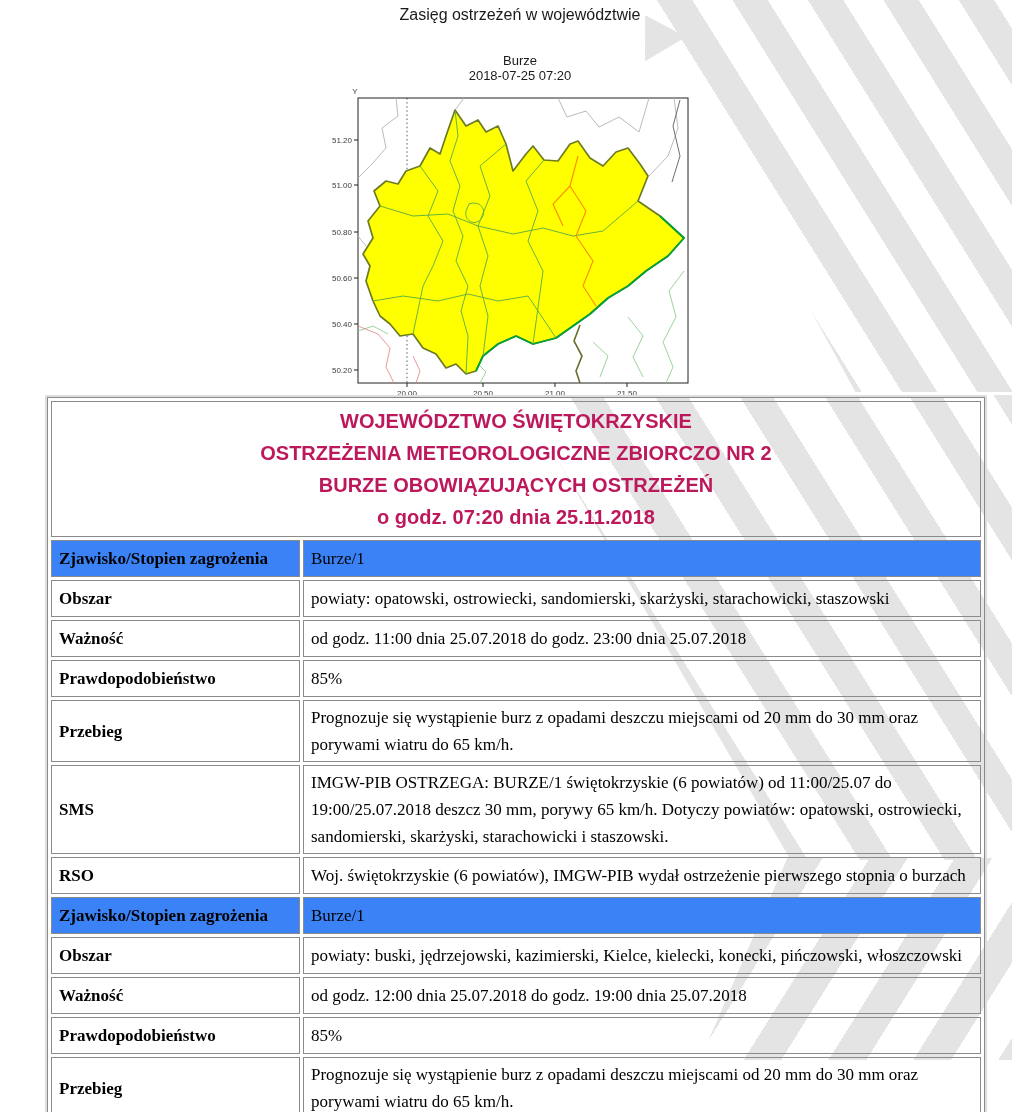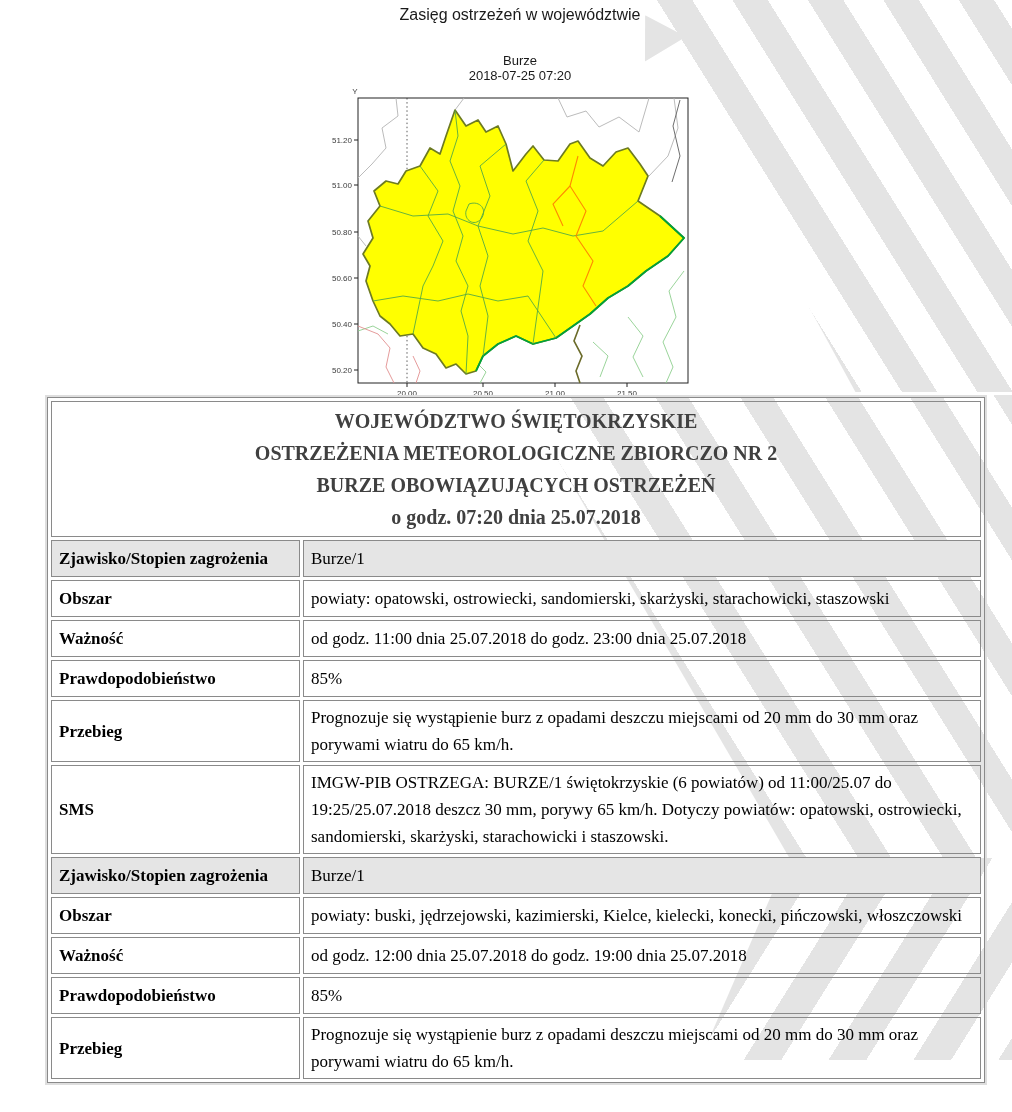--- a/index.html
+++ b/index.html
@@ -50,27 +50,27 @@
     position:absolute;left:47px;top:397px;width:938px;z-index:1;
     border-collapse:separate;border-spacing:3px;background:transparent;
     border:1px solid #8a8a8a;box-shadow:0 0 0 2px #dedede;
   }
   table.warn td{
     border:1px solid #8a8a8a;background:transparent;
     font-family:"Liberation Serif",serif;font-size:17px;line-height:27px;
     color:#000;padding:3px 7px;vertical-align:middle;height:29px;
   }
   td.lbl{width:233px;font-weight:bold;}
-  tr.hl td{background:#e5e5e5;}
+  tr.hl td{background:#3b82f6;}
   td.head{
     text-align:center;padding:9px 4px 12px 4px;height:auto;
   }
   .title-line{
-    font-family:Liberation Serif, serif;font-weight:bold;
-    font-size:20px;line-height:32px;color:#404040;
+    font-family:Liberation Sans, sans-serif;font-weight:bold;
+    font-size:20px;line-height:32px;color:#be185d;
   }
 </style>
 </head>
 <body>
 
 <div class="page">
 
   <div class="wm wm-arrow"></div>
   <div class="wm wm-top"></div>
   <div class="wm wm-mid"></div>
@@ -159,21 +159,21 @@
     </svg>
   </div>
 
   <table class="warn">
     <tbody>
         <tr>
       <td class="head" colspan="2">
         <div class="title-line">WOJEWÓDZTWO ŚWIĘTOKRZYSKIE</div>
         <div class="title-line">OSTRZEŻENIA METEOROLOGICZNE ZBIORCZO NR 2</div>
         <div class="title-line">BURZE OBOWIĄZUJĄCYCH OSTRZEŻEŃ</div>
-        <div class="title-line">o godz. 07:20 dnia 25.07.2018</div>
+        <div class="title-line">o godz. 07:20 dnia 25.11.2018</div>
       </td>
     </tr>
     <tr class="hl">
       <td class="lbl">Zjawisko/Stopien zagrożenia</td>
       <td class="val">Burze/1</td>
     </tr>
     <tr>
       <td class="lbl">Obszar</td>
       <td class="val">powiaty: opatowski, ostrowiecki, sandomierski, skarżyski, starachowicki, staszowski</td>
     </tr>
@@ -184,21 +184,25 @@
     <tr>
       <td class="lbl">Prawdopodobieństwo</td>
       <td class="val">85%</td>
     </tr>
     <tr>
       <td class="lbl">Przebieg</td>
       <td class="val">Prognozuje się wystąpienie burz z opadami deszczu miejscami od 20 mm do 30 mm oraz porywami wiatru do 65 km/h.</td>
     </tr>
     <tr>
       <td class="lbl">SMS</td>
-      <td class="val">IMGW-PIB OSTRZEGA: BURZE/1 świętokrzyskie (6 powiatów) od 11:00/25.07 do 19:25/25.07.2018 deszcz 30 mm, porywy 65 km/h. Dotyczy powiatów: opatowski, ostrowiecki, sandomierski, skarżyski, starachowicki i staszowski.</td>
+      <td class="val">IMGW-PIB OSTRZEGA: BURZE/1 świętokrzyskie (6 powiatów) od 11:00/25.07 do 19:00/25.07.2018 deszcz 30 mm, porywy 65 km/h. Dotyczy powiatów: opatowski, ostrowiecki, sandomierski, skarżyski, starachowicki i staszowski.</td>
+    </tr>
+    <tr>
+      <td class="lbl">RSO</td>
+      <td class="val">Woj. świętokrzyskie (6 powiatów), IMGW-PIB wydał ostrzeżenie pierwszego stopnia o burzach</td>
     </tr>
     <tr class="hl">
       <td class="lbl">Zjawisko/Stopien zagrożenia</td>
       <td class="val">Burze/1</td>
     </tr>
     <tr>
       <td class="lbl">Obszar</td>
       <td class="val">powiaty: buski, jędrzejowski, kazimierski, Kielce, kielecki, konecki, pińczowski, włoszczowski</td>
     </tr>
     <tr>

